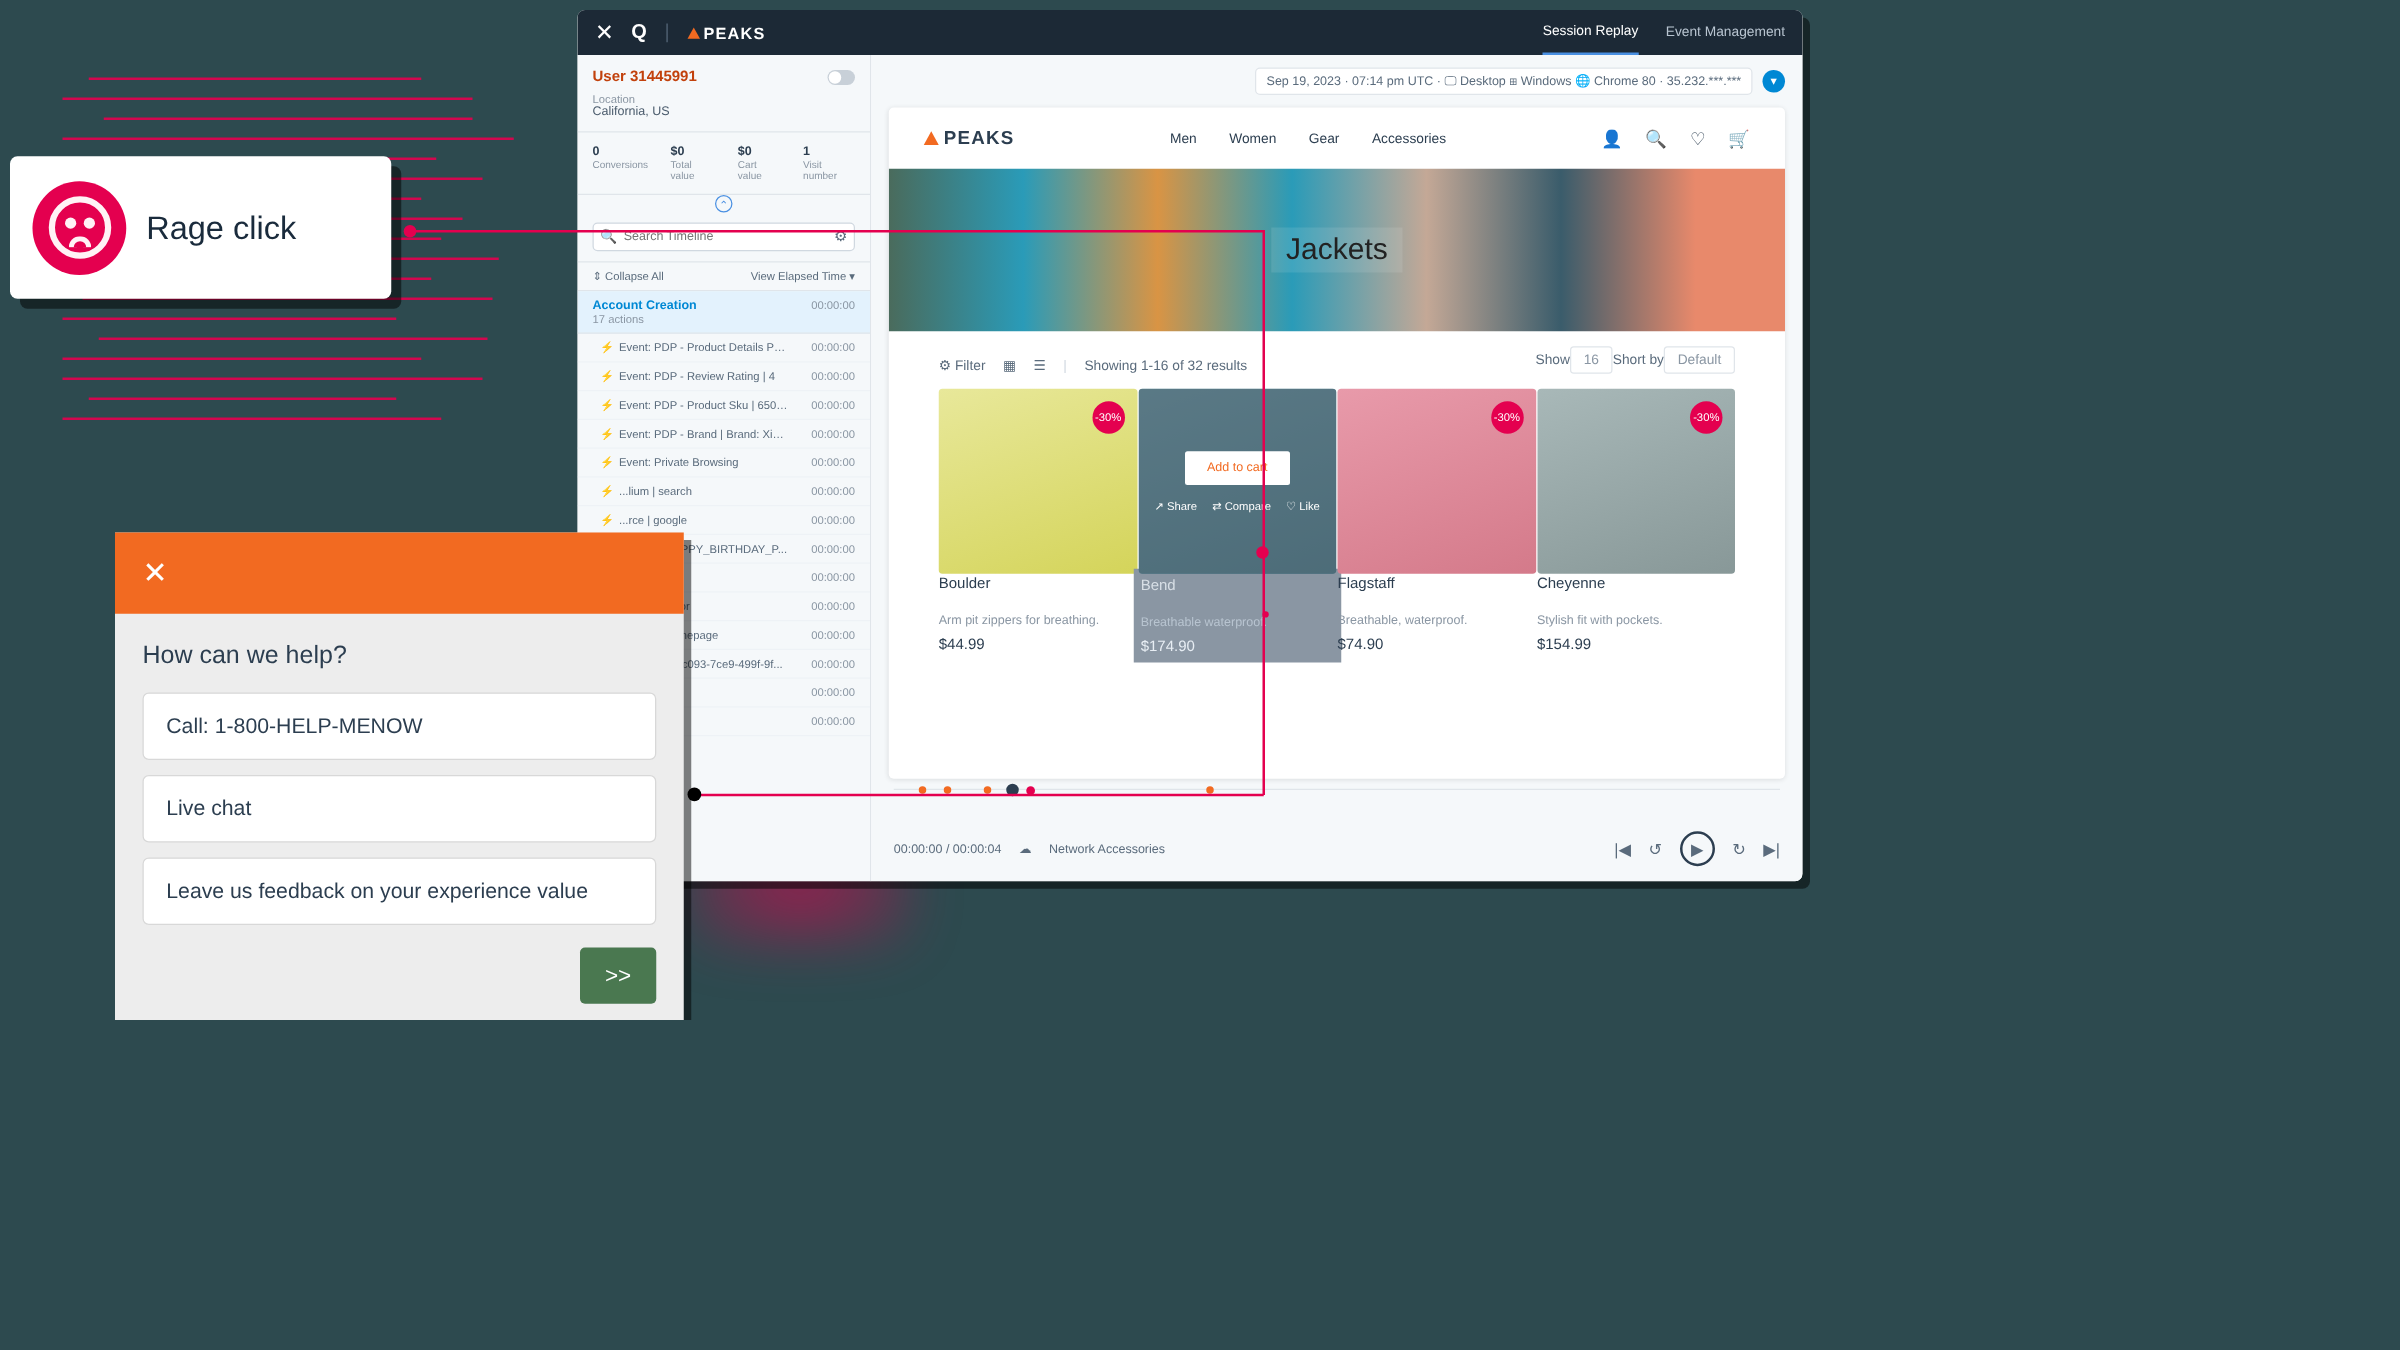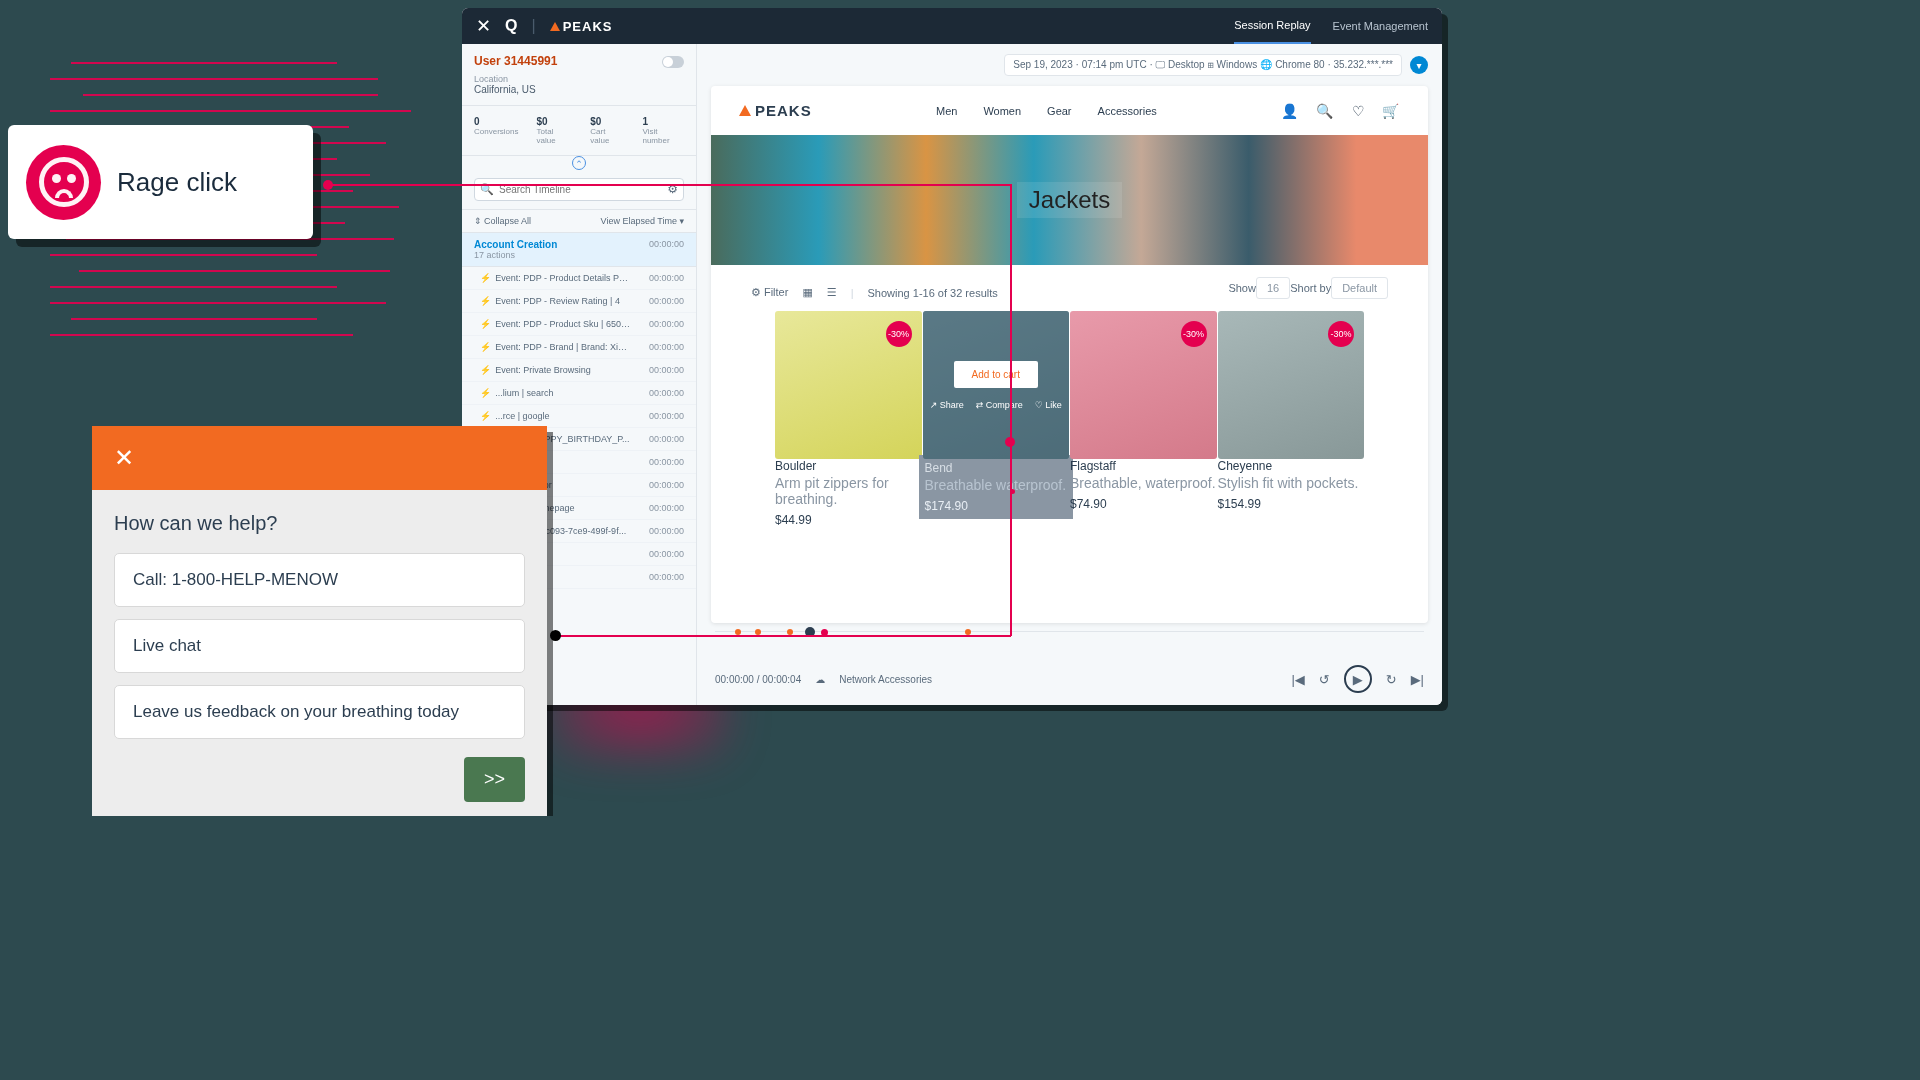--- a/index.html
+++ b/index.html
@@ -58,33 +58,33 @@
 .shop-tri{width:0;height:0;border-left:6px solid transparent;border-right:6px solid transparent;border-bottom:11px solid #f26a21}
 .shop-nav{display:flex;gap:26px;font-size:11px;color:#2c3e50}
 .shop-icons{display:flex;gap:18px;font-size:14px;color:#2c3e50}
 .hero{height:130px;background:linear-gradient(90deg,#4a6b5c 0%,#2a9bb8 15%,#d99444 30%,#2a9bb8 45%,#c4a896 60%,#3a5c6b 75%,#e8896b 90%);position:relative;display:flex;align-items:center;justify-content:center}
 .hero-title{font-size:24px;color:#222;font-weight:500;background:rgba(255,255,255,0.1);padding:4px 12px}
 .filter-bar{padding:12px 40px;display:flex;align-items:flex-end;justify-content:space-between;font-size:11px;color:#5a6b7c}
 .filter-left{display:flex;align-items:center;gap:14px}
 .sep{color:#d0d8e0}
 .filter-right{display:flex;align-items:center;}
 .sel-box{border:1px solid #e0e5ea;padding:4px 10px;border-radius:3px;color:#8a96a3}
-.products{display:flex;gap:1px;padding:0 64px}
+.products{display:flex;gap:1px;padding:0 40px}
 .prod{flex:1;position:relative}
 .prod-img{height:148px;border-radius:3px;position:relative;overflow:hidden}
 .p1{background:linear-gradient(160deg,#e8e89a,#d4d45a)}
 .p2{background:linear-gradient(160deg,#5a8a9a,#3a6a7a)}
 .p3{background:linear-gradient(160deg,#e89aaa,#d47a8a)}
 .p4{background:linear-gradient(160deg,#a8b8b8,#889898)}
 .badge{position:absolute;top:10px;right:10px;background:#e4004f;color:#fff;font-size:9px;padding:6px;border-radius:50%;width:26px;height:26px;display:flex;align-items:center;justify-content:center}
 .atc-overlay{position:absolute;top:0;left:0;right:0;bottom:0;background:rgba(90,110,120,0.6);display:flex;flex-direction:column;align-items:center;justify-content:center;gap:12px}
 .atc-btn{background:#fff;color:#f26a21;font-size:10px;padding:8px 18px;border-radius:2px;cursor:pointer}
 .atc-row{display:flex;gap:12px;color:#fff;font-size:9px}
 .prod-name{font-size:12px;color:#2c3e50;font-weight:500}
-.prod-desc{font-size:14px;color:#8a96a3;margin-top:2px}
+.prod-desc{font-size:10px;color:#8a96a3;margin-top:18px}
 .prod-price{font-size:12px;color:#2c3e50;margin-top:6px;font-weight:500}
 .p2 + .prod-info .prod-name,.p2 + .prod-info .prod-desc{color:#8a96a3}
 .prod.dim .prod-info{background:rgba(120,130,140,0.3);padding:4px;margin:-4px}
 .play-area{padding:12px 18px;display:flex;align-items:center;justify-content:space-between;font-size:10px;color:#5a6b7c}
 .play-left{display:flex;align-items:center;gap:14px}
 .play-ctrls{display:flex;align-items:center;gap:14px;font-size:13px}
 .play-btn{width:28px;height:28px;border:2px solid #2c3e50;border-radius:50%;display:flex;align-items:center;justify-content:center}
 .scrubber{height:22px;margin:8px 18px 0;position:relative;border-top:1px solid #e0e5ea}
 .scrub-dot{position:absolute;width:6px;height:6px;background:#f26a21;border-radius:50%;top:-3px}
 .scrub-dot.red{background:#e4004f;width:7px;height:7px}
@@ -386,17 +386,17 @@
 </div>
 
 <div class="help-card">
   <div class="help-hdr">
     <span class="help-close">✕</span>
   </div>
   <div class="help-body">
     <div class="help-q">How can we help?</div>
     <div class="help-opt">Call: 1-800-HELP-MENOW</div>
     <div class="help-opt">Live chat</div>
-    <div class="help-opt">Leave us feedback on your breathing today</div>
+    <div class="help-opt">Leave us feedback on your experience value</div>
     <div class="help-next">&gt;&gt;</div>
     <div style="clear:both"></div>
   </div>
 </div>
 
 </body></html>

